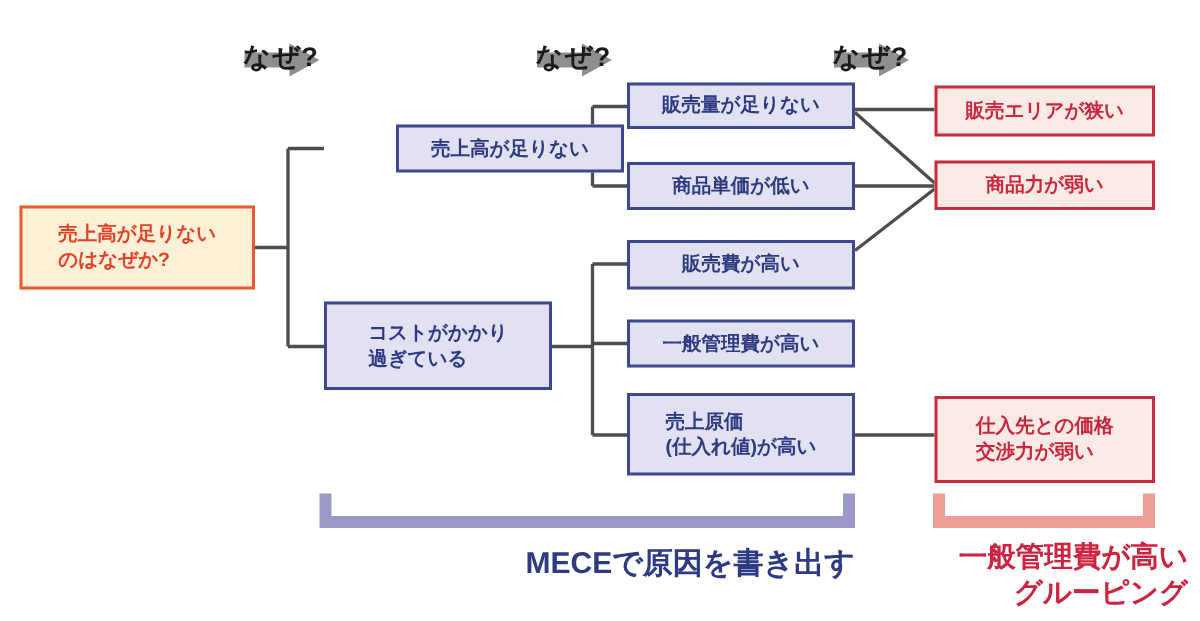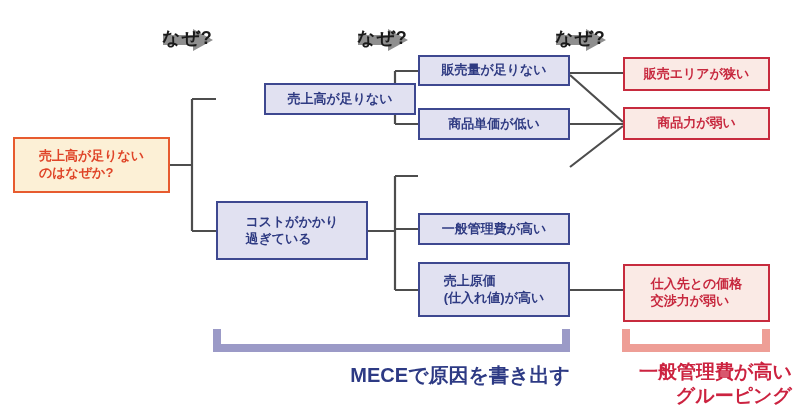--- a/index.html
+++ b/index.html
@@ -119,20 +119,21 @@
 
   <div class="node root">売上高が足りない
 のはなぜか?</div>
 
   <div class="node blue l2-0">売上高が足りない</div>
   <div class="node blue l2-1">コストがかかり
 過ぎている</div>
 
   <div class="node blue l3-0">販売量が足りない</div>
   <div class="node blue l3-1">商品単価が低い</div>
+  <div class="node blue l3-2">販売費が高い</div>
   <div class="node blue l3-3">一般管理費が高い</div>
   <div class="node blue l3-4">売上原価
 (仕入れ値)が高い</div>
 
   <div class="node red l4-0">販売エリアが狭い</div>
   <div class="node red l4-1">商品力が弱い</div>
   <div class="node red l4-2">仕入先との価格
 交渉力が弱い</div>
 
   <div class="caption mece">MECEで原因を書き出す</div>

